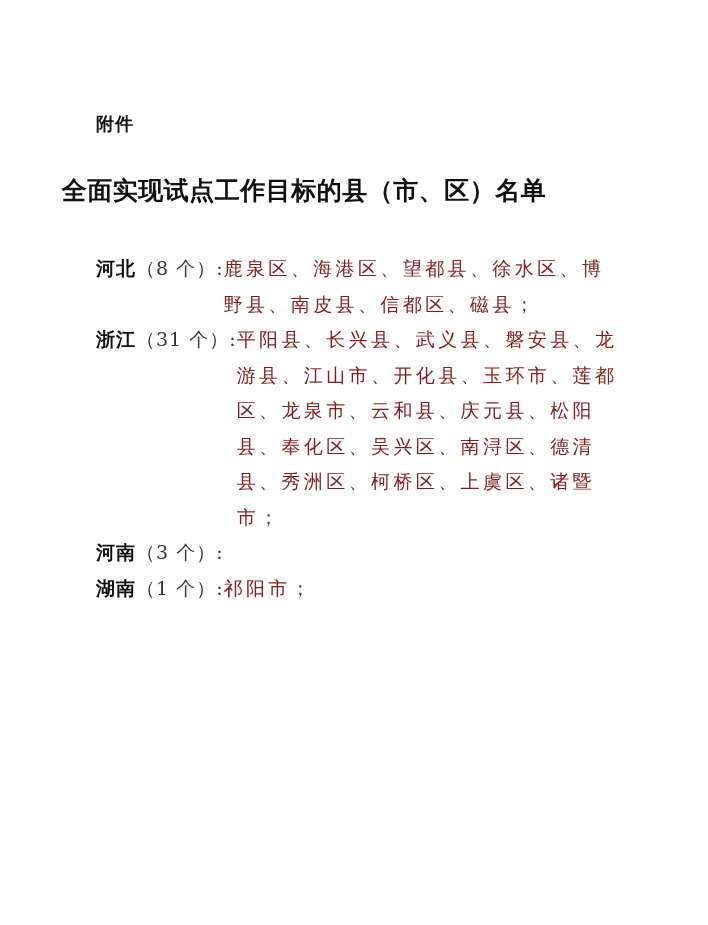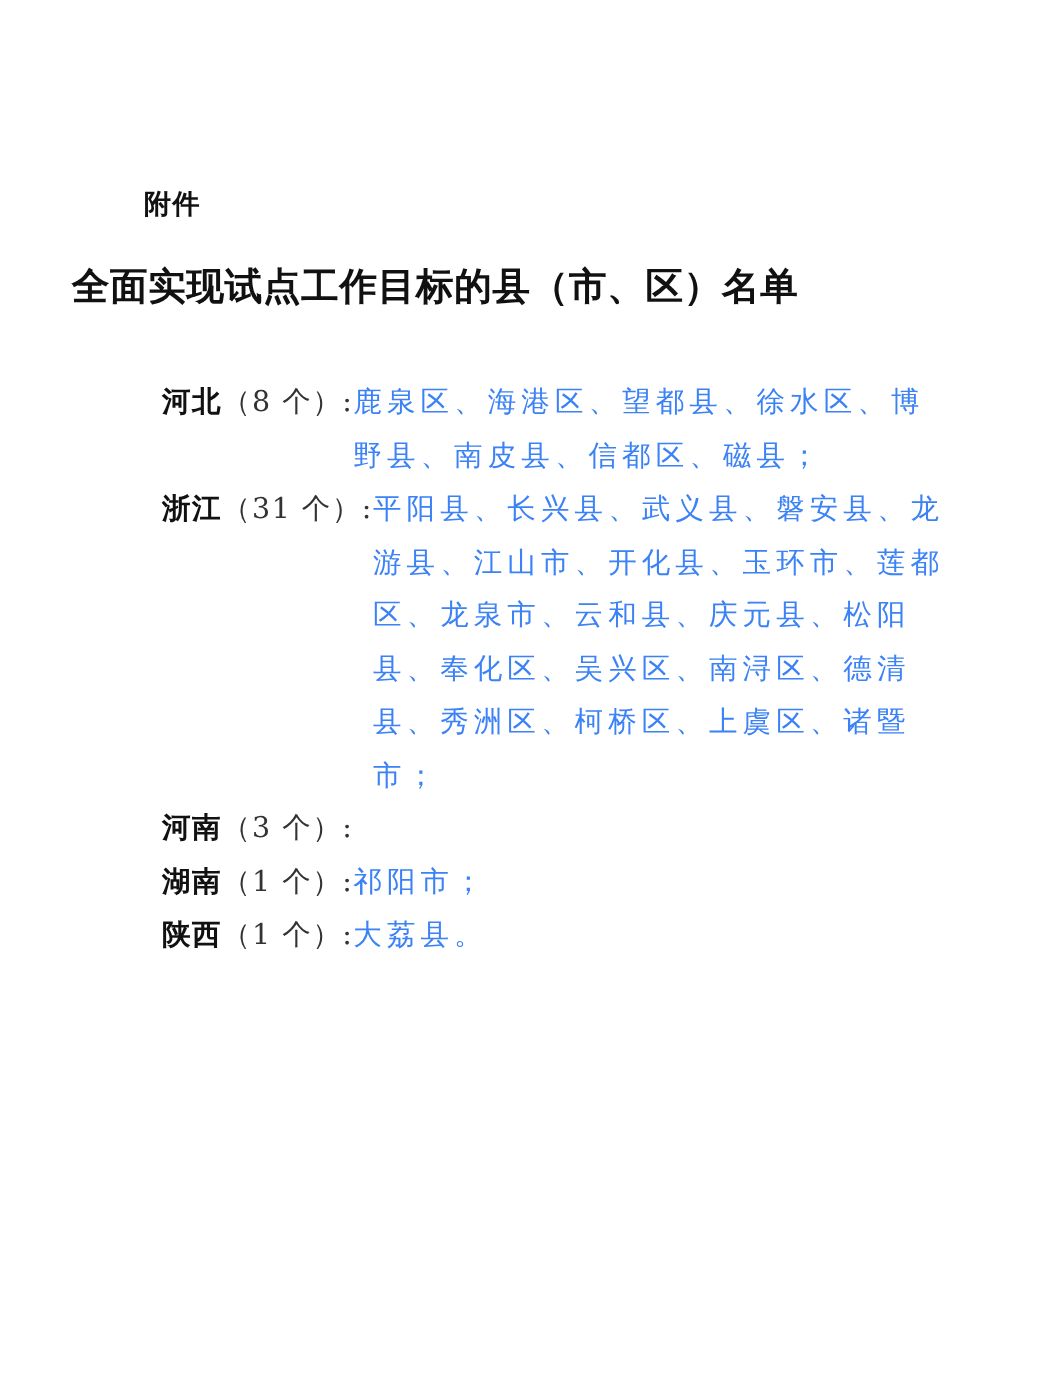--- a/index.html
+++ b/index.html
@@ -11,41 +11,41 @@
       width: 708px;
       height: 925px;
       position: relative;
       overflow: hidden;
       color: #1a1a1a;
       font-family: "DejaVu Serif", "Liberation Serif", serif;
     }
     .attachment-label {
       position: absolute;
       left: 96px;
-      top: 124px;
+      top: 112px;
       font-family: "DejaVu Sans", "Liberation Sans", sans-serif;
       font-size: 18px;
       font-weight: bold;
       letter-spacing: 1px;
       color: #111;
     }
     .doc-title {
       position: absolute;
-      left: 0;
+      left: 14px;
       width: 580px;
       top: 174px;
       text-align: center;
       font-size: 25px;
       font-weight: bold;
       letter-spacing: 0.5px;
       color: #111;
     }
     .list {
       position: absolute;
-      left: 108px;
+      left: 96px;
       top: 251px;
       width: 530px;
     }
     .entry {
       position: relative;
       display: flex;
       align-items: flex-start;
       font-size: 19px;
       line-height: 35.5px;
     }
@@ -59,21 +59,21 @@
       font-weight: bold;
       color: #111;
       letter-spacing: 1px;
     }
     .count {
       color: #333;
       letter-spacing: 1px;
     }
     .entry-items {
       flex: 1 1 auto;
-      color: #3b82f6;
+      color: #7f1d1d;
       letter-spacing: 3.4px;
       word-break: break-all;
       width: 406px;
     }
   </style>
 </head>
 <body>
 
 <div>
   <div class="attachment-label">附件</div>
@@ -90,18 +90,14 @@
     </div>
     <div class="entry">
     </div>
     <div class="entry">
       <div class="entry-label"><span class="province">河南</span><span class="count">（3 个）:</span></div>
     </div>
     <div class="entry">
       <div class="entry-label"><span class="province">湖南</span><span class="count">（1 个）:</span></div>
       <div class="entry-items">祁阳市；</div>
     </div>
-    <div class="entry">
-      <div class="entry-label"><span class="province">陕西</span><span class="count">（1 个）:</span></div>
-      <div class="entry-items">大荔县。</div>
-    </div>
   </div>
 </div>
 
 </body></html>

